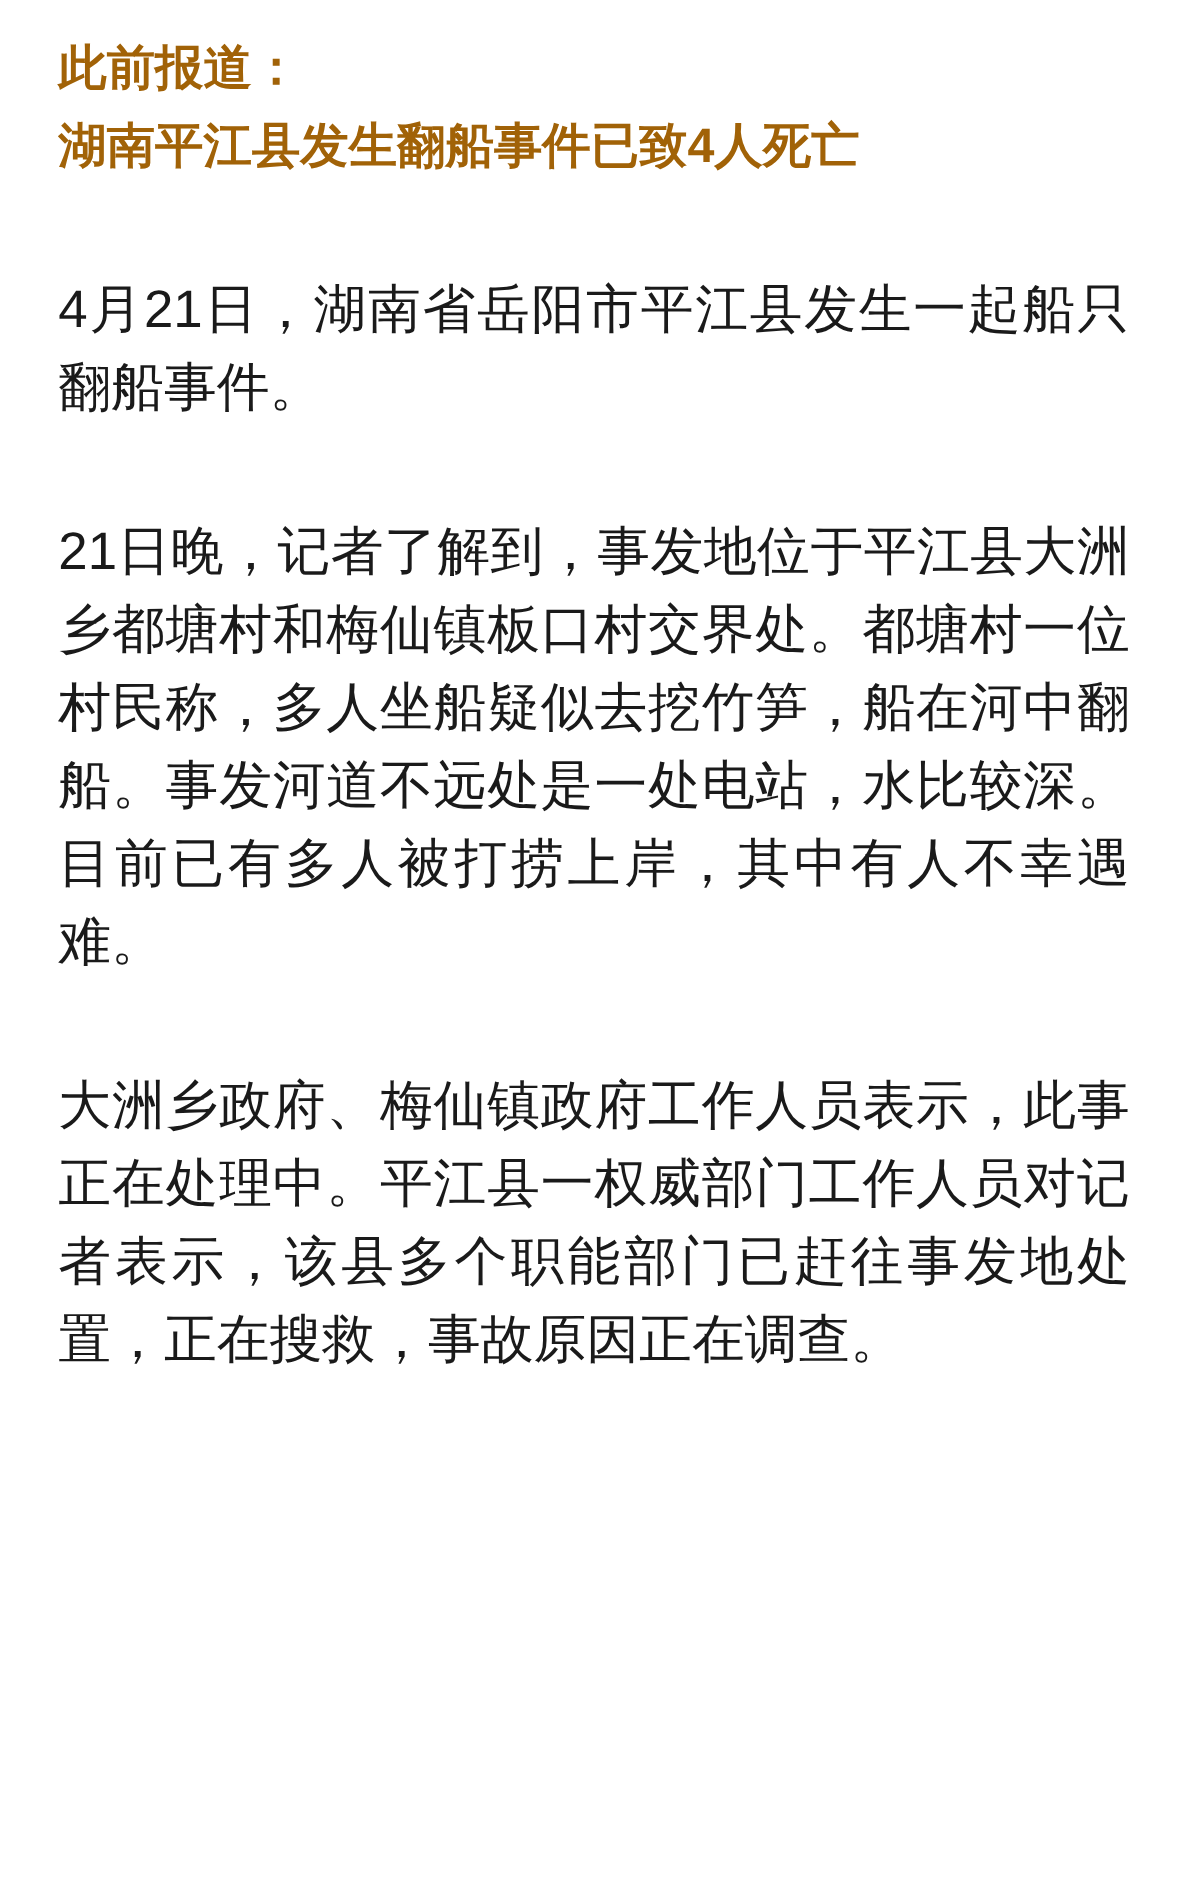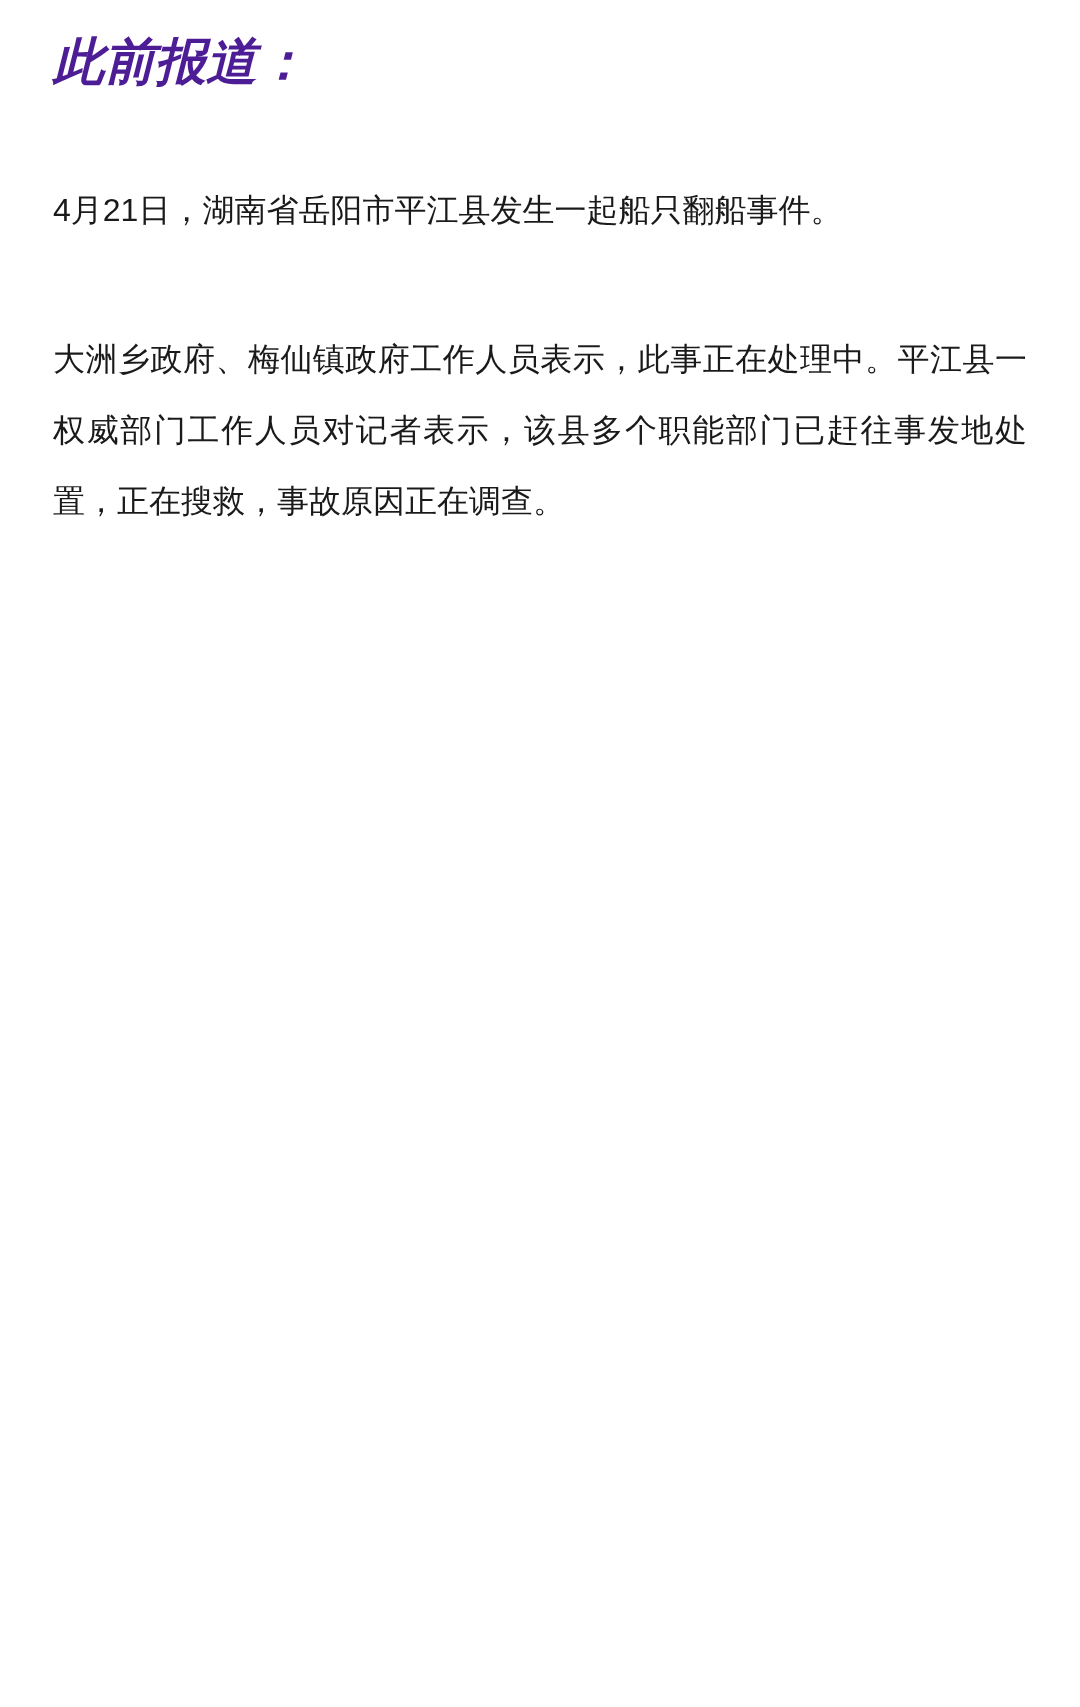--- a/index.html
+++ b/index.html
@@ -10,33 +10,32 @@
     width: 1080px;
     height: 1707px;
     box-sizing: border-box;
     background: #ffffff;
     padding: 26px 53px 20px 53px;
     font-family: "Liberation Sans", "DejaVu Sans", sans-serif;
     overflow: hidden;
   }
   .headline {
     margin: 0 0 78px 0;
-    font-size: 51px;
+    font-size: 44px;
     line-height: 71px;
     font-weight: 700;
-    color: #4c1d95;
+    color: #a16207;
     letter-spacing: 0;
-    font-style: italic;
   }
   .headline-line {
     display: block;
   }
   .body-paragraph {
     margin: 0 0 78px 0;
-    font-size: 32px;
+    font-size: 48px;
     line-height: 71px;
     font-weight: 400;
     color: #1a1a1a;
     text-align: justify;
     letter-spacing: 0;
     word-break: break-all;
     overflow-wrap: break-word;
   }
   .body-paragraph:last-child {
     margin-bottom: 0;
@@ -46,21 +45,23 @@
     color: #1a1a1a;
   }
 </style>
 </head>
 <body>
 
 <article class="article">
 
   <h1 class="headline">
     <span class="headline-line">此前报道：</span>
+    <span class="headline-line">湖南平江县发生翻船事件已致4人死亡</span>
   </h1>
 
   <p class="body-paragraph">4月21日，湖南省岳阳市平江县发生一起船只翻船事件。</p>
 
+  <p class="body-paragraph">21日晚，记者了解到，事发地位于平江县大洲乡都塘村和梅仙镇板口村交界处。都塘村一位村民称，多人坐船疑似去挖竹笋，船在河中翻船。事发河道不远处是一处电站，水比较深。目前已有多人被打捞上岸，其中有人不幸遇难。</p>
 
   <p class="body-paragraph">大洲乡政府、梅仙镇政府工作人员表示，此事正在处理中。平江县一权威部门工作人员对记者表示，该县多个职能部门已赶往事发地处置，正在搜救，事故原因正在调查。</p>
 
 
 </article>
 
 </body></html>

